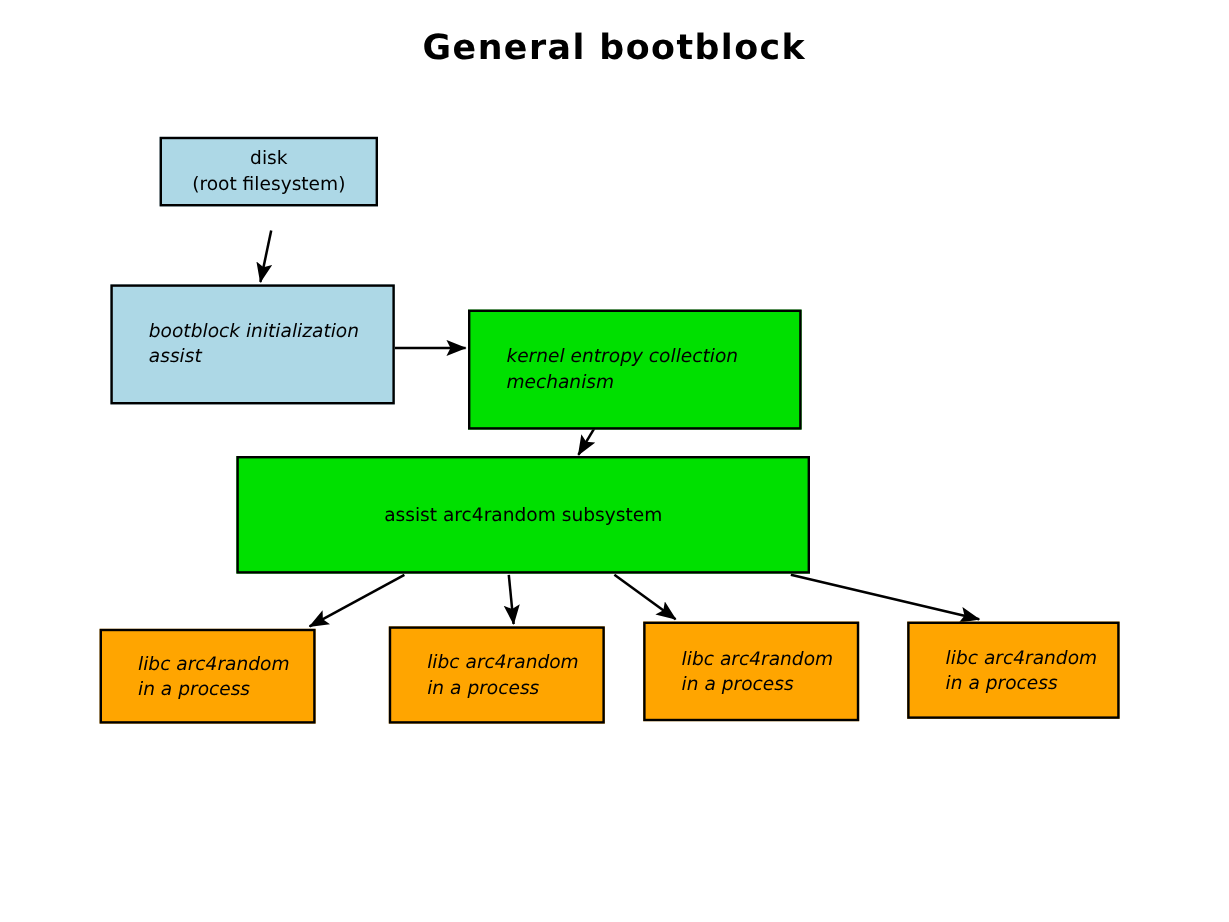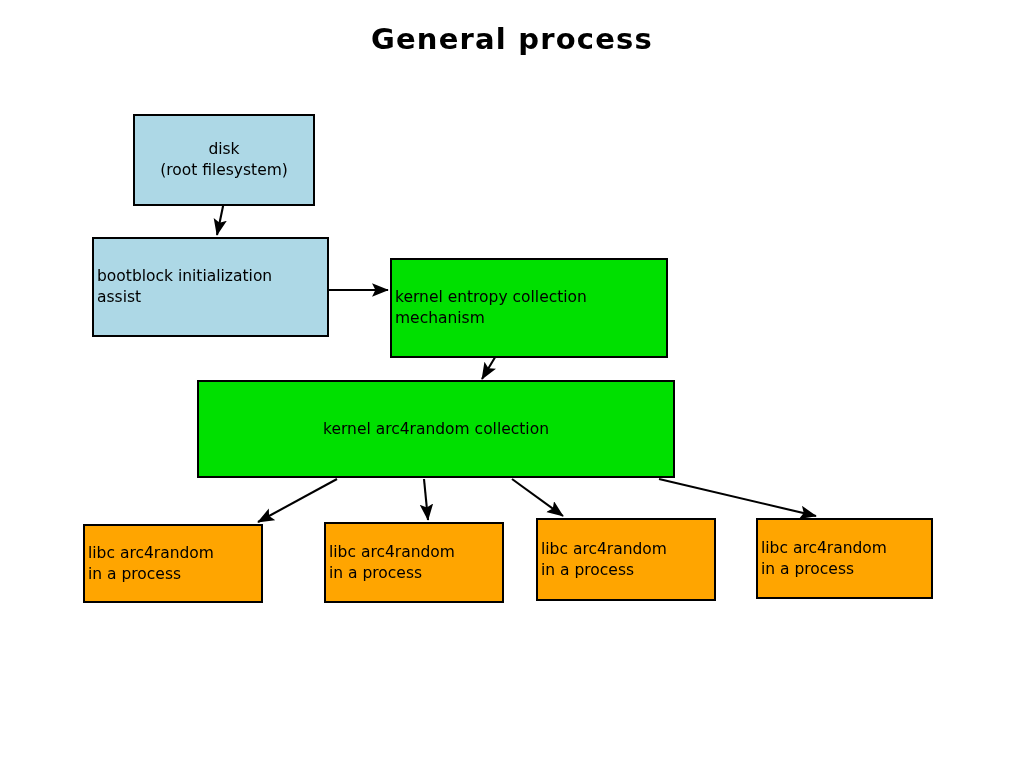--- a/index.html
+++ b/index.html
@@ -40,66 +40,67 @@
     align-items: center;
     white-space: pre-line;
   }
   .node.center {
     justify-content: center;
     text-align: center;
   }
   .node.left {
     justify-content: flex-start;
     text-align: left;
-    padding-left: 3px;
+    padding-left: 30px;
+    font-style: italic;
   }
 
   .node .label {
     display: block;
   }
 
   #svg-edges {
     position: absolute;
     left: 0;
     top: 0;
     width: 1024px;
     height: 768px;
     pointer-events: none;
   }
 </style>
 </head>
 <body>
 
-<div id="diagram-title">General process</div>
+<div id="diagram-title">General bootblock</div>
 
 <svg id="svg-edges" viewBox="0 0 1024 768">
   <defs>
     <marker id="arrowhead" markerWidth="9" markerHeight="9" refX="7.6" refY="3.2" orient="auto" markerUnits="strokeWidth">
       <path d="M0,0 L8,3.2 L0,6.4 L1.6,3.2 z" fill="#000000"></path>
     </marker>
   </defs>
   <g id="edge-group" stroke="#000000" stroke-width="2.1" fill="none">
       <line x1="226" y1="192" x2="217" y2="235" marker-end="url(#arrowhead)"></line>
       <line x1="329" y1="290" x2="388" y2="290" marker-end="url(#arrowhead)"></line>
       <line x1="506" y1="339" x2="482" y2="379" marker-end="url(#arrowhead)"></line>
       <line x1="337" y1="479" x2="258" y2="522" marker-end="url(#arrowhead)"></line>
       <line x1="424" y1="479" x2="428" y2="520" marker-end="url(#arrowhead)"></line>
       <line x1="512" y1="479" x2="563" y2="516" marker-end="url(#arrowhead)"></line>
       <line x1="659" y1="479" x2="816" y2="516" marker-end="url(#arrowhead)"></line>
     </g>
 </svg>
 
 <div id="node-layer">
-    <div class="node center" style="left: 133px; top: 114px; width: 182px; height: 92px; background: rgb(173, 216, 230);"><span class="label">disk
+    <div class="node center" style="left: 133px; top: 114px; width: 182px; height: 58px; background: rgb(173, 216, 230);"><span class="label">disk
 (root filesystem)</span></div>
     <div class="node left" style="left: 92px; top: 237px; width: 237px; height: 100px; background: rgb(173, 216, 230);"><span class="label">bootblock initialization
 assist</span></div>
     <div class="node left" style="left: 390px; top: 238px; width: 278px; height: 100px; background: rgb(0, 224, 0); margin-top: 20px;"><span class="label">kernel entropy collection
 mechanism</span></div>
-    <div class="node center" style="left: 197px; top: 380px; width: 478px; height: 98px; background: rgb(0, 224, 0);"><span class="label">kernel arc4random collection</span></div>
+    <div class="node center" style="left: 197px; top: 380px; width: 478px; height: 98px; background: rgb(0, 224, 0);"><span class="label">assist arc4random subsystem</span></div>
     <div class="node left" style="left: 83px; top: 524px; width: 180px; height: 79px; background: rgb(255, 165, 0);"><span class="label">libc arc4random
 in a process</span></div>
     <div class="node left" style="left: 324px; top: 522px; width: 180px; height: 81px; background: rgb(255, 165, 0);"><span class="label">libc arc4random
 in a process</span></div>
     <div class="node left" style="left: 536px; top: 518px; width: 180px; height: 83px; background: rgb(255, 165, 0);"><span class="label">libc arc4random
 in a process</span></div>
     <div class="node left" style="left: 756px; top: 518px; width: 177px; height: 81px; background: rgb(255, 165, 0);"><span class="label">libc arc4random
 in a process</span></div>
   </div>
 

